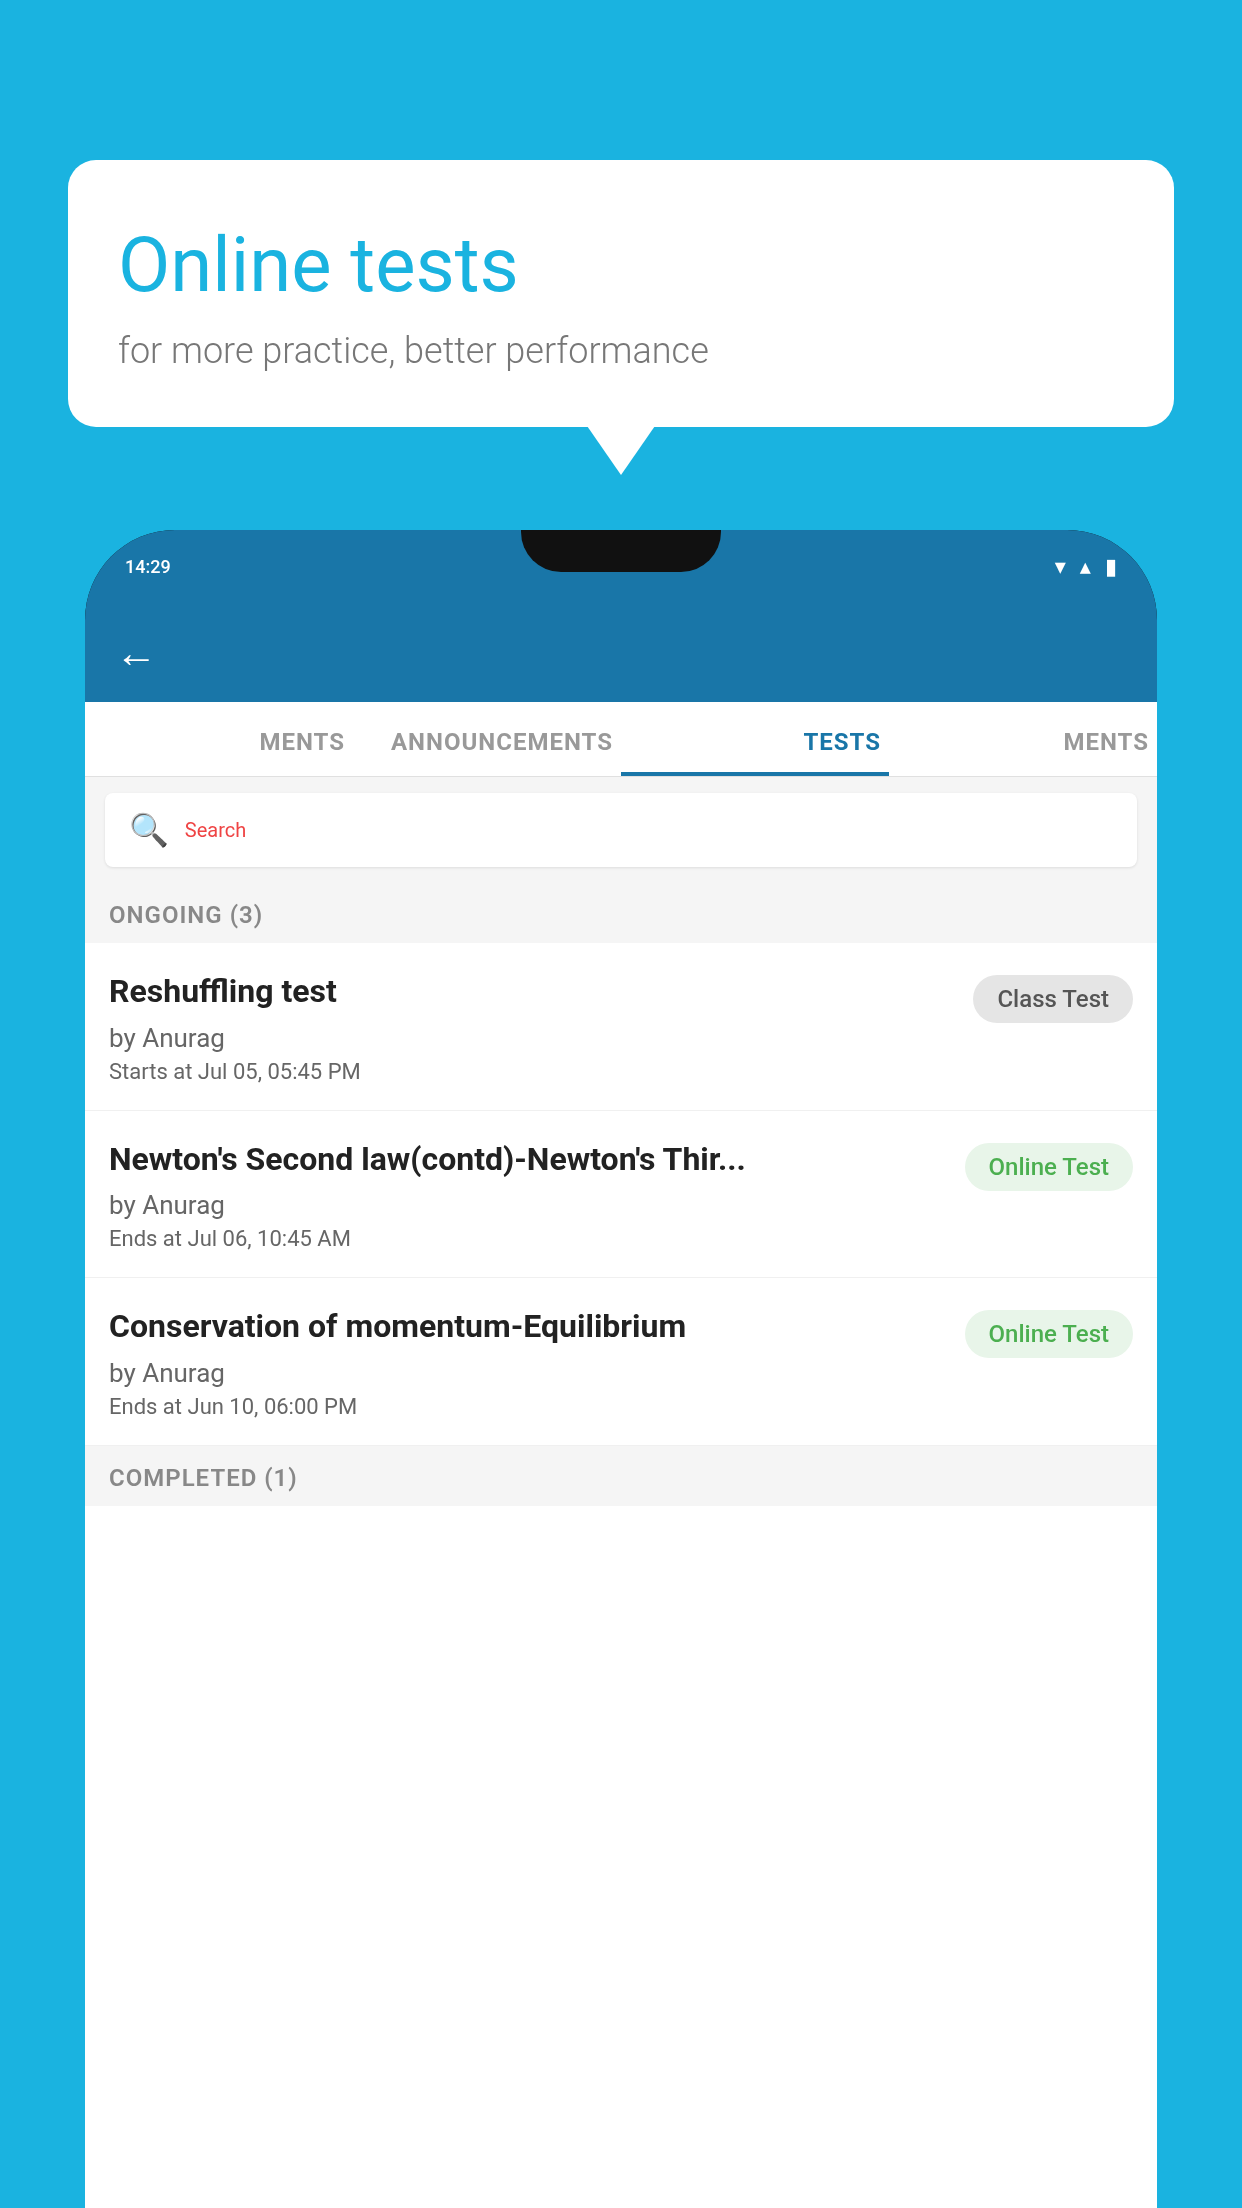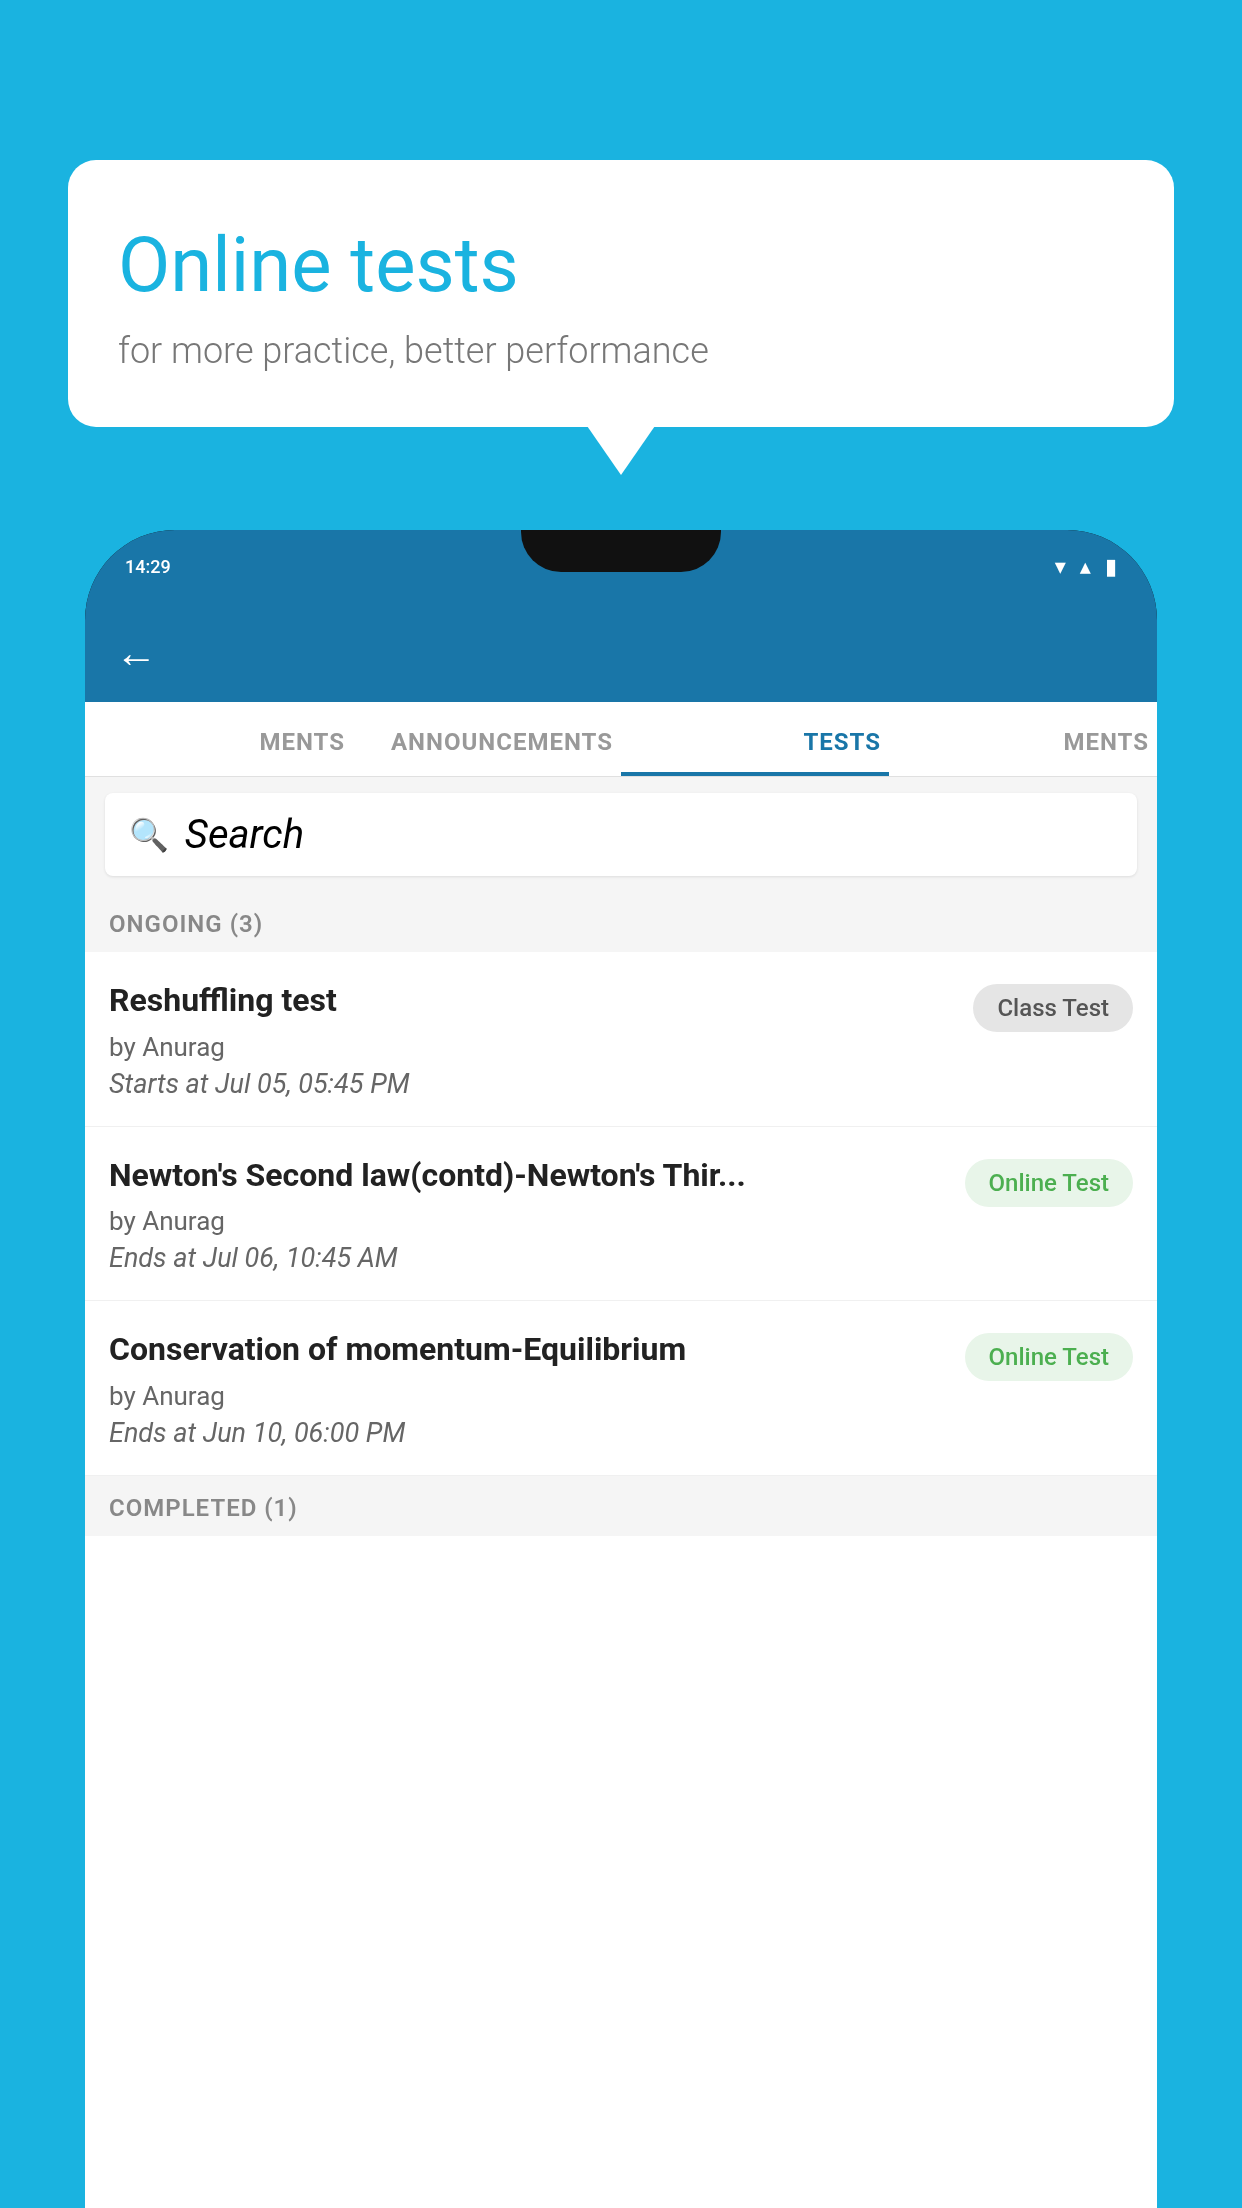--- a/index.html
+++ b/index.html
@@ -177,23 +177,22 @@
       gap: 16px;
       box-shadow: 0 1px 3px rgba(0,0,0,0.1);
     }
 
     .search-icon-wrap {
       color: #999;
       font-size: 32px;
     }
 
     .search-placeholder {
-      color: #000000;
-      font-size: 40px;
-      font-style: italic;
+      color: #ef4444;
+      font-size: 20px;
     }
 
     
     .section-header {
       background: #f5f5f5;
       padding: 18px 24px 14px;
       font-size: 24px;
       color: #888;
       font-weight: 600;
       letter-spacing: 1px;
@@ -225,23 +224,22 @@
       line-height: 1.3;
     }
 
     .test-item-author {
       font-size: 26px;
       color: #666;
       margin-bottom: 6px;
     }
 
     .test-item-date {
-      font-size: 27px;
+      font-size: 22px;
       color: #666;
-      font-style: italic;
     }
 
     .test-badge {
       border-radius: 30px;
       padding: 10px 24px;
       font-size: 24px;
       font-weight: 500;
       white-space: nowrap;
       margin-top: 4px;
     }

